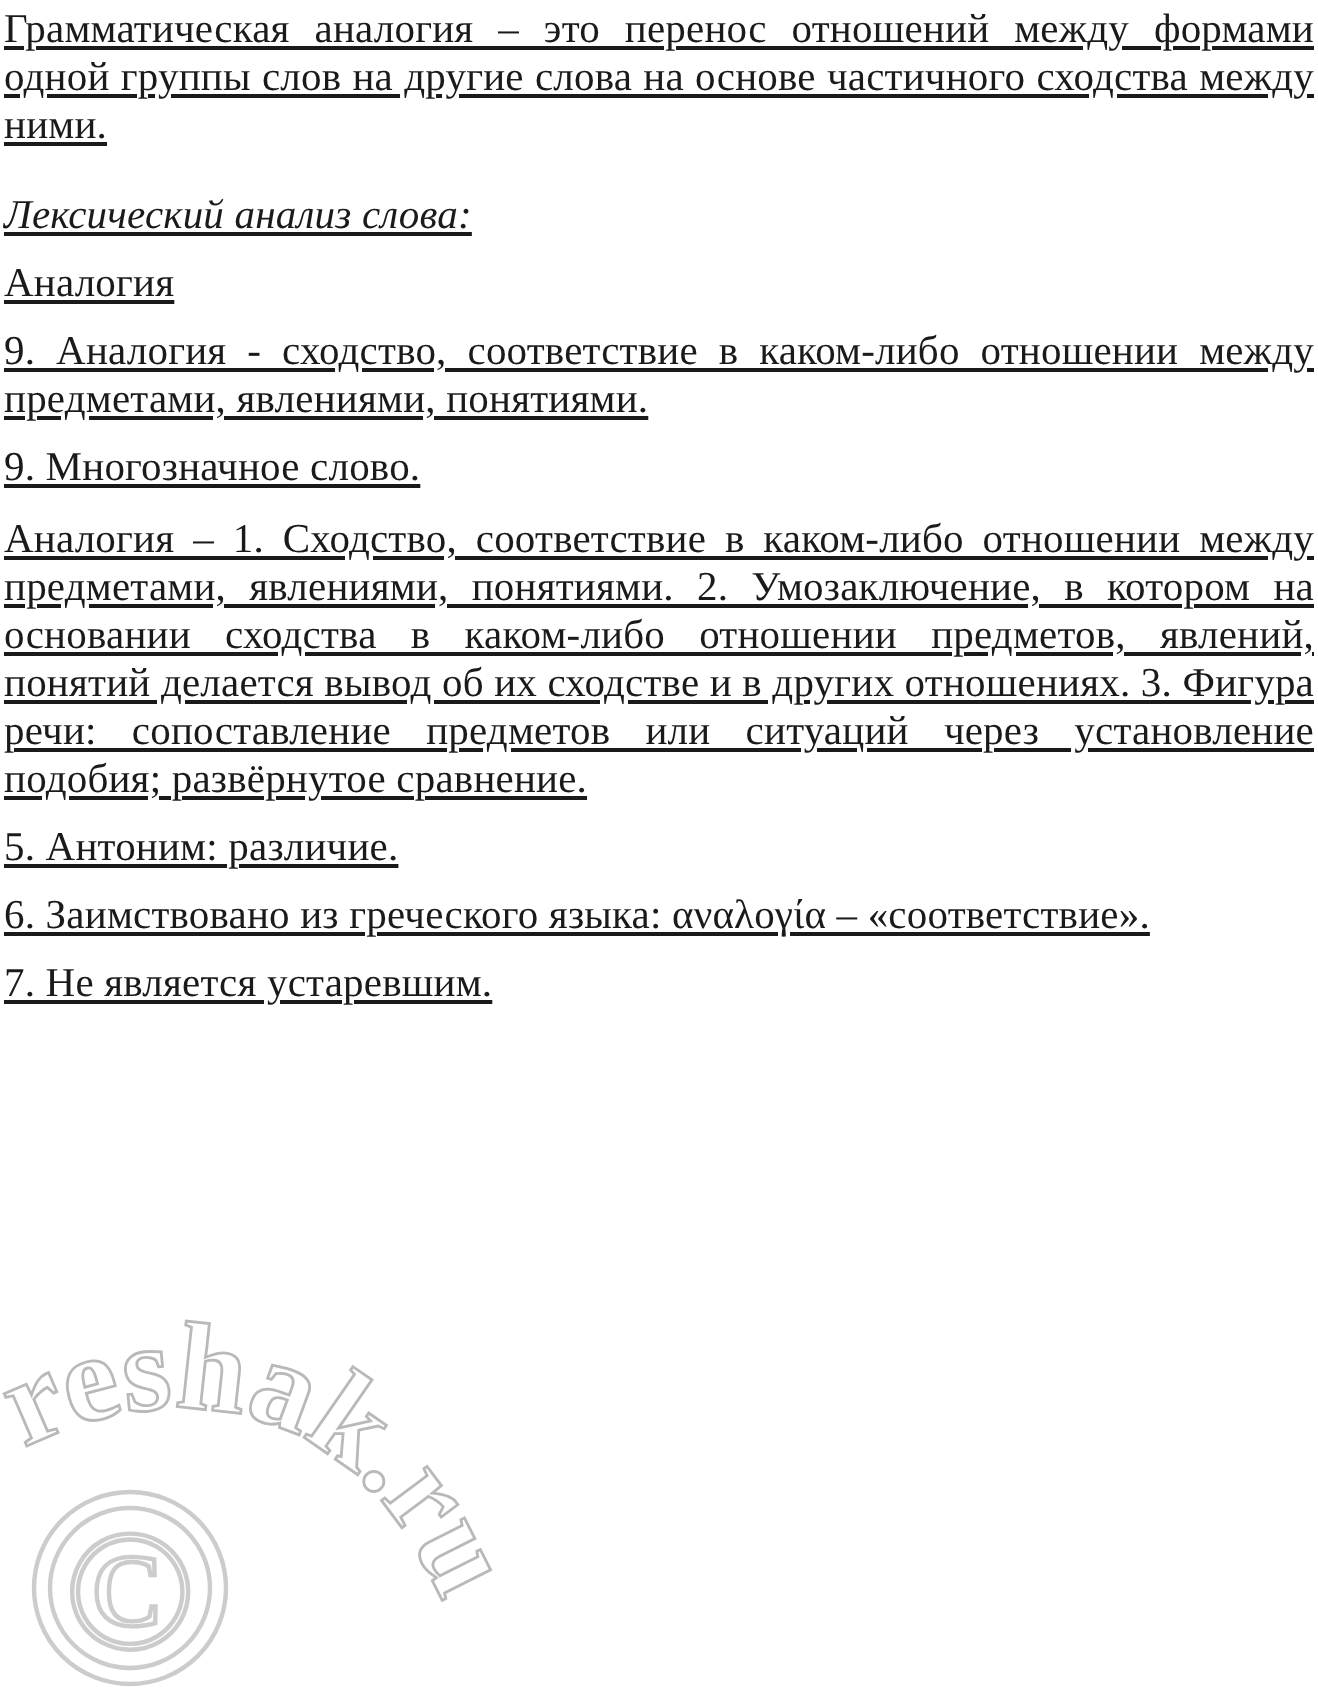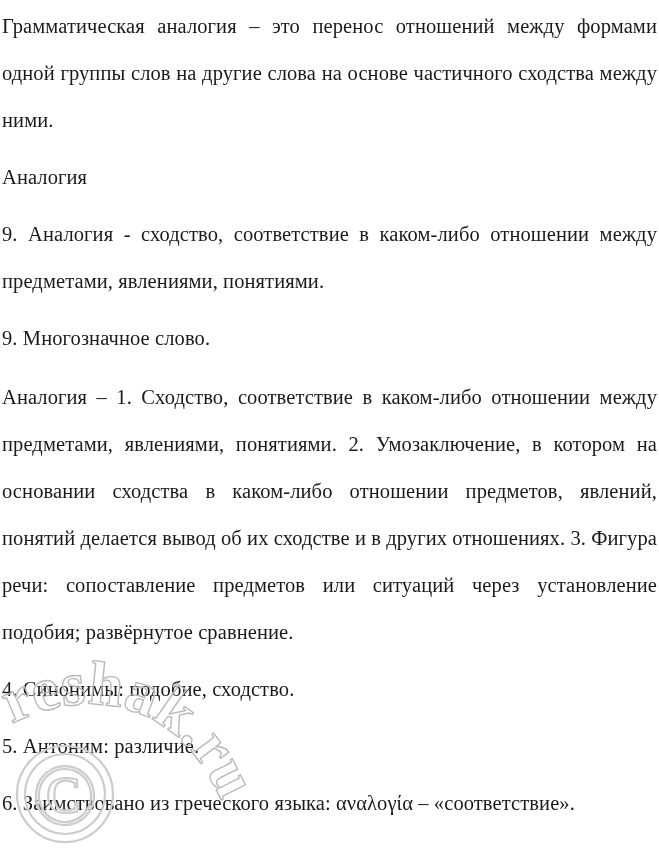--- a/index.html
+++ b/index.html
@@ -62,22 +62,23 @@
 
   
   #content {
     position: relative;
     z-index: 1;
   }
 
   p {
     margin: 0;
     font-size: 20.5px;
-    line-height: 47px;
+    line-height: 24px;
     letter-spacing: 0.1px;
+    text-decoration: underline;
   }
 
   .justify {
     text-align: justify;
     text-align-last: left;
     -webkit-hyphens: none;
     hyphens: none;
   }
 
   .italic {
@@ -111,31 +112,31 @@
       <text class="wm-text">
         <textPath href="#wmArc" startOffset="0">reshak.ru</textPath>
       </text>
     </svg>
   </div>
 
   <div id="content">
 
     <p class="justify blk-intro">Грамматическая аналогия – это перенос отношений между формами одной группы слов на другие слова на основе частичного сходства между ними.</p>
 
+    <p class="italic blk-heading">Лексический анализ слова:</p>
 
     <p class="blk-word">Аналогия</p>
 
     <p class="justify blk-item">9. Аналогия - сходство, соответствие в каком-либо отношении между предметами, явлениями, понятиями.</p>
 
     <p class="blk-item">9. Многозначное слово.</p>
 
     <p class="justify blk-def">Аналогия – 1. Сходство, соответствие в каком-либо отношении между предметами, явлениями, понятиями. 2. Умозаключение, в котором на основании сходства в каком-либо отношении предметов, явлений, понятий делается вывод об их сходстве и в других отношениях. 3. Фигура речи: сопоставление предметов или ситуаций через установление подобия; развёрнутое сравнение.</p>
 
 
-    <p class="blk-item">4. Синонимы: подобие, сходство.</p>
 
     <p class="blk-item">5. Антоним: различие.</p>
 
     <p class="blk-item">6. Заимствовано из греческого языка: αναλογία – «соответствие».</p>
 
     <p class="blk-item">7. Не является устаревшим.</p>
 
   </div>
 </div>
 

